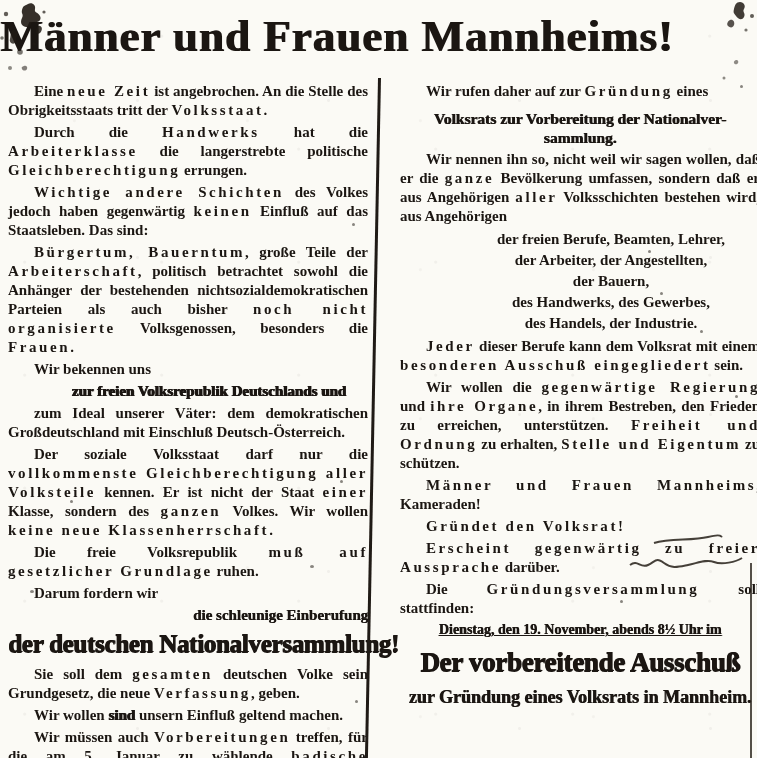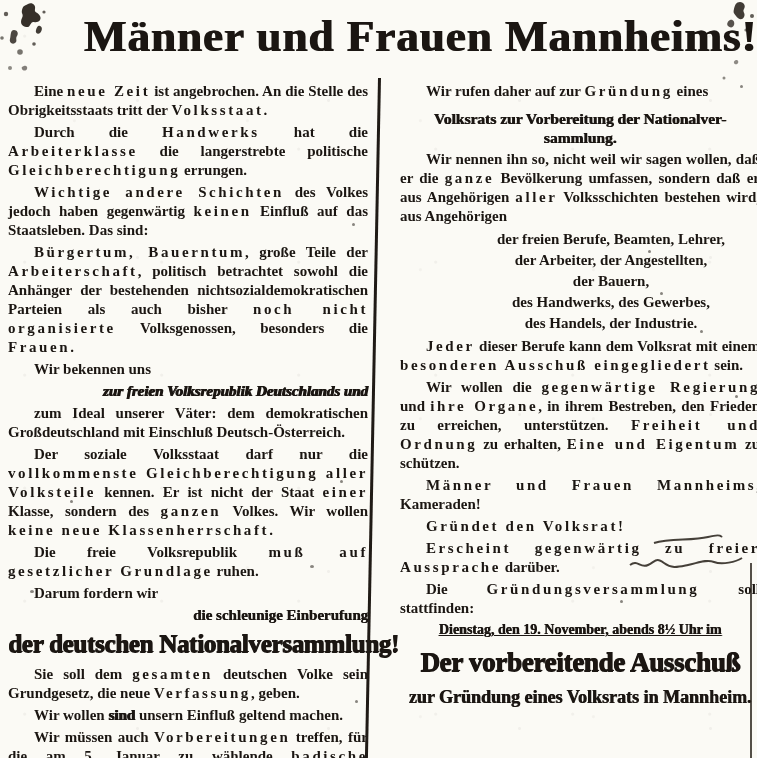--- a/index.html
+++ b/index.html
@@ -14,32 +14,32 @@
   .page::before{
     content:"";position:absolute;inset:0;pointer-events:none;
     background:
       radial-gradient(circle at 18% 32%, rgba(60,50,40,.05) 0 1px, transparent 2px),
       radial-gradient(circle at 72% 64%, rgba(60,50,40,.05) 0 1px, transparent 2px),
       radial-gradient(circle at 43% 81%, rgba(60,50,40,.04) 0 1px, transparent 2px);
     background-size:137px 113px, 191px 157px, 173px 149px;
   }
   .title{
     position:absolute;top:10px;left:0;width:100%;margin:0;
-    text-align:right;font-size:45px;font-weight:bold;letter-spacing:1px;
+    text-align:left;font-size:45px;font-weight:bold;letter-spacing:1px;
     text-shadow:1.2px 0 0 currentColor;
     white-space:nowrap;
   }
   .col{
     position:absolute;top:82px;font-size:15px;line-height:19px;
     font-weight:bold;text-align:justify;
   }
   .col-left{left:8px;width:360px;}
   .col-right{left:400px;width:360px;}
   .blk-p{margin:0 0 3px;text-indent:26px;}
-  .blk-pb{margin:0 0 3px;padding-left:42px;text-indent:0;text-align:right;font-style:italic;}
+  .blk-pb{margin:0 0 3px;padding-left:42px;text-indent:0;text-align:center;}
   .blk-center{margin:1px 0;text-align:right;text-indent:0;text-shadow:.5px 0 0 currentColor;}
   .blk-centerb{margin:8px 0 3px;text-align:center;text-indent:0;font-size:15.5px;
     text-shadow:.7px 0 0 currentColor;}
   .blk-date{margin:2px 0 3px;text-align:center;text-indent:0;font-size:14px;
     line-height:18px;text-shadow:.6px 0 0 currentColor;text-decoration:underline;}
   .blk-heading{
     margin:4px 0 6px;font-size:25px;line-height:30px;white-space:nowrap;
     letter-spacing:-0.3px;text-shadow:1px 0 0 currentColor, 0 .5px 0 currentColor;
     text-align:center;text-indent:0;
   }
@@ -95,21 +95,21 @@
       </div>
       <p class="blk-p"><span>Wir nennen ihn so, nicht weil wir sagen wollen, daß er die </span><span class="seg-sp">ganze</span><span> Bevölkerung umfassen, sondern daß er aus Angehörigen </span><span class="seg-sp">aller</span><span> Volksschichten bestehen wird, aus Angehörigen</span></p>
       <div class="blk-list">
         <div class="blk-list-item">der freien Berufe, Beamten, Lehrer,</div>
         <div class="blk-list-item">der Arbeiter, der Angestellten,</div>
         <div class="blk-list-item">der Bauern,</div>
         <div class="blk-list-item">des Handwerks, des Gewerbes,</div>
         <div class="blk-list-item">des Handels, der Industrie.</div>
       </div>
       <p class="blk-p"><span class="seg-sp">Jeder</span><span> dieser Berufe kann dem Volksrat mit einem </span><span class="seg-sp">besonderen Ausschuß eingegliedert</span><span> sein.</span></p>
-      <p class="blk-p"><span>Wir wollen die </span><span class="seg-sp">gegenwärtige Regierung</span><span> und </span><span class="seg-sp">ihre Organe</span><span>, in ihrem Bestreben, den Frieden zu erreichen, unterstützen. </span><span class="seg-sp">Freiheit und Ordnung</span><span> zu erhalten, </span><span class="seg-sp">Eine und Eigentum</span><span> zu schützen.</span></p>
+      <p class="blk-p"><span>Wir wollen die </span><span class="seg-sp">gegenwärtige Regierung</span><span> und </span><span class="seg-sp">ihre Organe</span><span>, in ihrem Bestreben, den Frieden zu erreichen, unterstützen. </span><span class="seg-sp">Freiheit und Ordnung</span><span> zu erhalten, </span><span class="seg-sp">Stelle und Eigentum</span><span> zu schützen.</span></p>
       <p class="blk-p"><span class="seg-sp">Männer und Frauen Mannheims</span><span>, Kameraden!</span></p>
       <p class="blk-p"><span class="seg-sp">Gründet den Volksrat!</span></p>
       <p class="blk-p"><span class="seg-sp">Erscheint gegenwärtig zu freier Aussprache</span><span> darüber.</span></p>
       <p class="blk-p"><span>Die </span><span class="seg-sp">Gründungsversammlung</span><span> soll stattfinden:</span></p>
       <div class="blk-date">
         <div>Dienstag, den 19. November, abends 8½ Uhr im</div>
       </div>
       <div class="blk-heading">Der vorbereitende Ausschuß</div>
       <div class="blk-centerb final">
         <div>zur Gründung eines Volksrats in Mannheim.</div>

